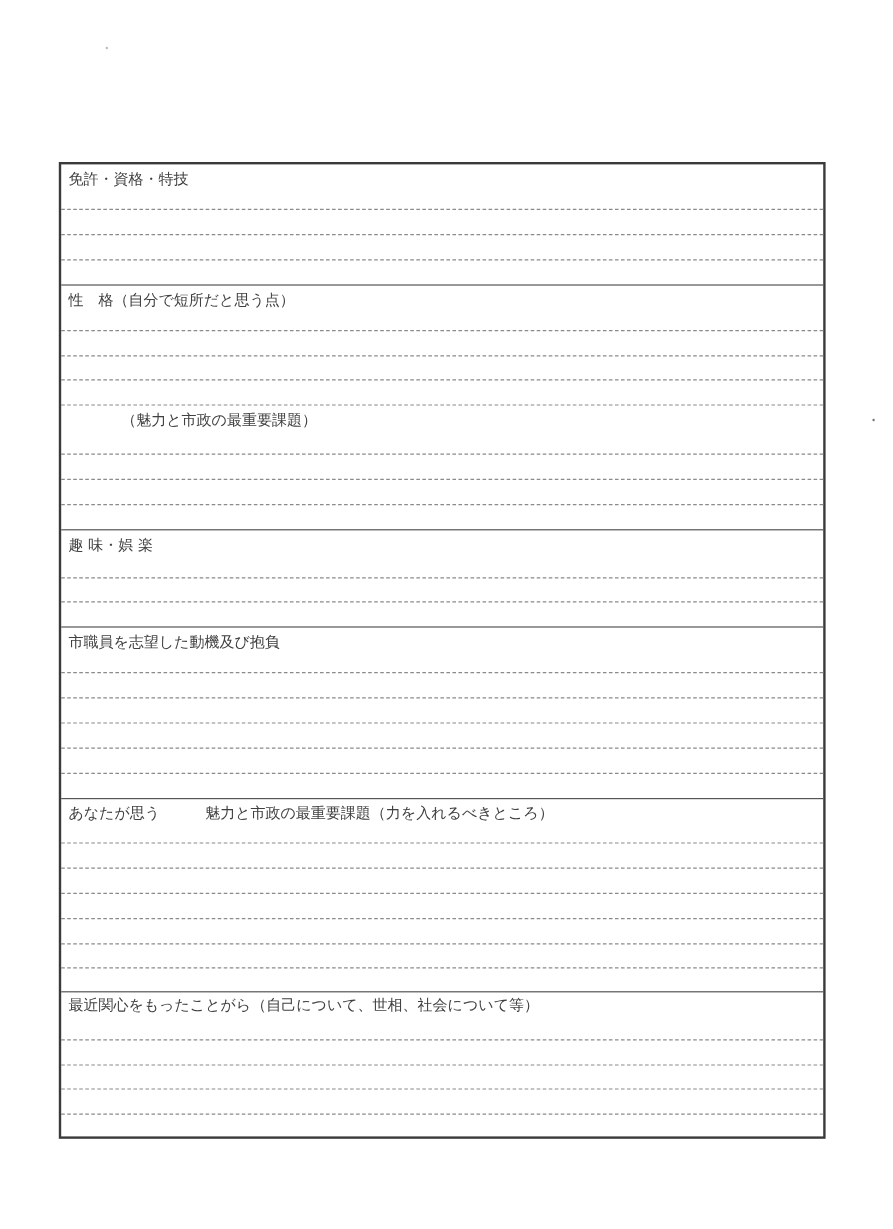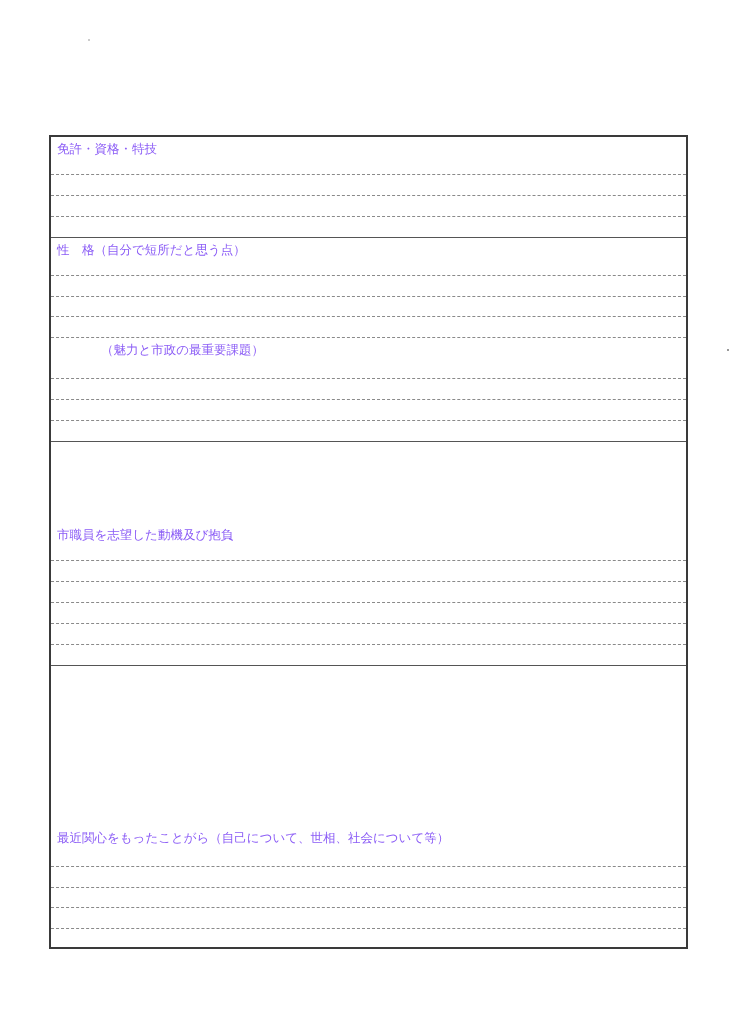--- a/index.html
+++ b/index.html
@@ -13,21 +13,21 @@
     position: absolute; left: 49px; top: 135px;
     width: 635px; height: 810px;
     border: 2px solid #3a3a3a;
     box-sizing: content-box;
   }
   .section { position: absolute; left: 0; right: 0; }
   .section.bordered { border-bottom: 1px solid #555; }
   .label {
     position: absolute; left: 6px;
     font-size: 12.5px; line-height: 14px; white-space: pre;
-    color: #8b5cf6;
+    color: #404040;
   }
   .dotted {
     position: absolute; left: 0; right: 0; height: 0;
     border-top: 1px dashed #8a8a8a;
   }
   .speck { position: absolute; width: 2px; height: 2px; background: #777; border-radius: 1px; }
 </style>
 </head>
 <body>
 
@@ -45,30 +45,44 @@
     <div class="dotted" style="top:37px;"></div>
     <div class="dotted" style="top:58px;"></div>
     <div class="dotted" style="top:78px;"></div>
     <div class="dotted" style="top:99px;"></div>
     <span class="label" style="top:105px; left:50px;">（魅力と市政の最重要課題）</span>
     <div class="dotted" style="top:140px;"></div>
     <div class="dotted" style="top:161px;"></div>
     <div class="dotted" style="top:182px;"></div>
   </div>
 
+  <div class="section bordered" style="top:305px; height:80px;">
+    <span class="label" style="top:5px;">趣 味・娯 楽</span>
+    <div class="dotted" style="top:39px;"></div>
+    <div class="dotted" style="top:59px;"></div>
+  </div>
 
   <div class="section bordered" style="top:386px; height:142px;">
     <span class="label" style="top:5px;">市職員を志望した動機及び抱負</span>
     <div class="dotted" style="top:37px;"></div>
     <div class="dotted" style="top:58px;"></div>
     <div class="dotted" style="top:79px;"></div>
     <div class="dotted" style="top:100px;"></div>
     <div class="dotted" style="top:121px;"></div>
   </div>
 
+  <div class="section bordered" style="top:529px; height:160px;">
+    <span class="label" style="top:5px;">あなたが思う　　　魅力と市政の最重要課題（力を入れるべきところ）</span>
+    <div class="dotted" style="top:36px;"></div>
+    <div class="dotted" style="top:57px;"></div>
+    <div class="dotted" style="top:78px;"></div>
+    <div class="dotted" style="top:99px;"></div>
+    <div class="dotted" style="top:120px;"></div>
+    <div class="dotted" style="top:140px;"></div>
+  </div>
 
   <div class="section" style="top:690px; height:120px;">
     <span class="label" style="top:4px;">最近関心をもったことがら（自己について、世相、社会について等）</span>
     <div class="dotted" style="top:39px;"></div>
     <div class="dotted" style="top:60px;"></div>
     <div class="dotted" style="top:80px;"></div>
     <div class="dotted" style="top:101px;"></div>
   </div>
 
 </div>

